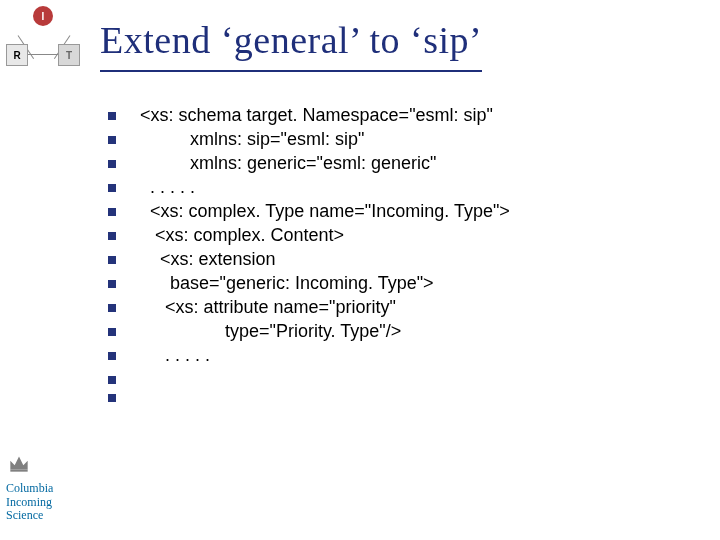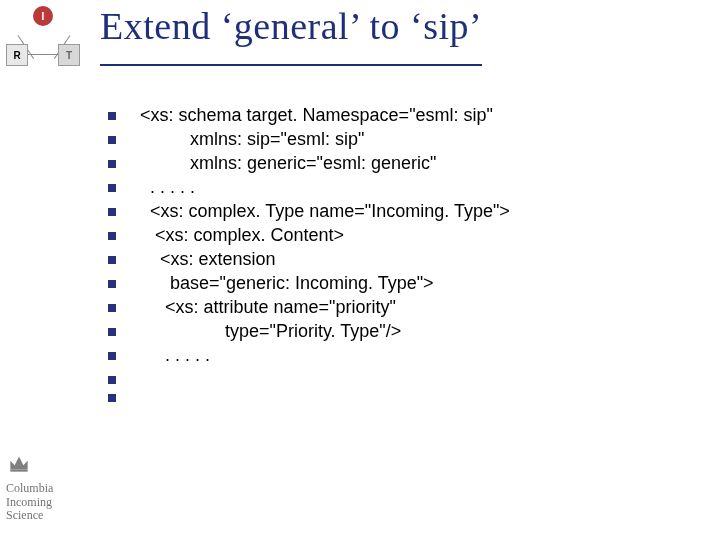--- a/index.html
+++ b/index.html
@@ -92,27 +92,27 @@
     transform: rotate(-56deg);
     transform-origin: right center;
   }
   .edge-rt {
     top: 48px;
     left: 22px;
     width: 30px;
   }
   .title {
     position: absolute;
-    top: 4px;
+    top: 18px;
     left: 100px;
     font-family: Georgia, "Times New Roman", serif;
     font-size: 38px;
     color: #1f2f7a;
     border-bottom: 2px solid #1f2f7a;
-    padding-bottom: 16px;
+    padding-bottom: 8px;
     letter-spacing: 0.5px;
   }
   .body {
     position: absolute;
     top: 105px;
     left: 108px;
     width: 560px;
   }
   .line {
     display: flex;
@@ -140,21 +140,21 @@
     width: 80px;
   }
   .crown {
     width: 26px;
     height: 26px;
     margin-bottom: 2px;
   }
   .logo-text {
     font-family: Georgia, serif;
     font-size: 12px;
-    color: #737373;
+    color: #0369a1;
     line-height: 1.1;
   }
 </style>
 </head>
 <body>
 
 <div class="slide">
 
   <div class="irt-diagram">
     <div class="edge edge-ir"></div>

